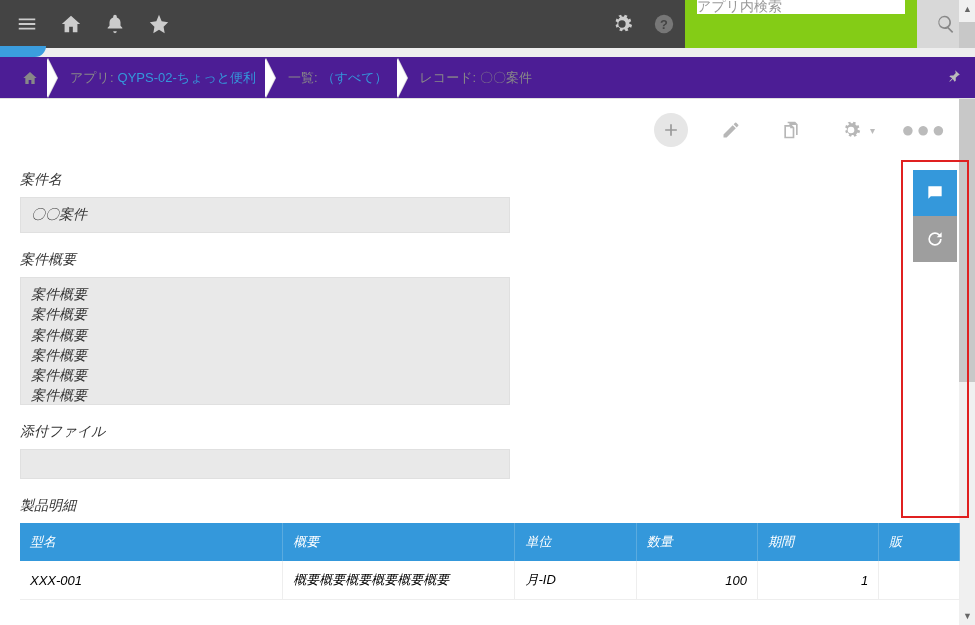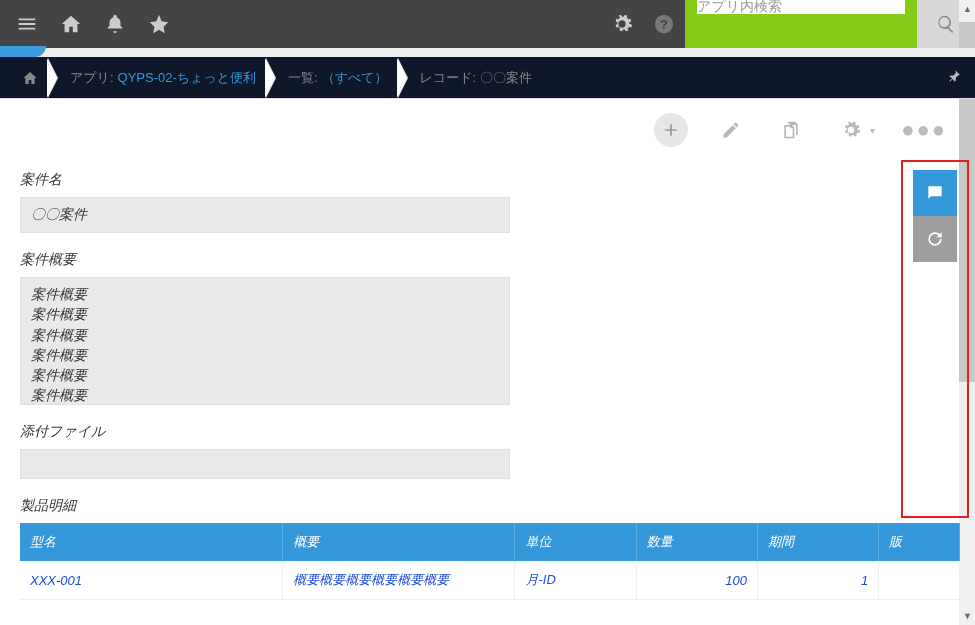--- a/index.html
+++ b/index.html
@@ -15,21 +15,21 @@
 .search-box input { border:none; outline:none; font-size:14px; width:100%; color:#333; }
 .search-box input::placeholder { color:#999; }
 .search-btn { width:58px; height:48px; background:#d8d8d8; display:flex; align-items:center; justify-content:center; cursor:pointer; }
 .search-btn svg { width:20px; height:20px; fill:#888; }
 
 
 .blue-tab { height:9px; background:#eee; position:relative; }
 .blue-tab::before { content:""; position:absolute; left:0; top:-2px; width:46px; height:11px; background:#3b9dde; border-radius:0 0 12px 0; }
 
 
-.crumbs { height:42px; background:#0f172a; border-bottom:1px solid #e0e0e0; display:flex; align-items:center; padding:0 10px; font-size:13px; position:relative; }
+.crumbs { height:42px; background:#4c1d95; border-bottom:1px solid #e0e0e0; display:flex; align-items:center; padding:0 10px; font-size:13px; position:relative; }
 .crumb { display:flex; align-items:center; gap:4px; padding:0 12px; color:#888; position:relative; }
 .crumb a { color:#3498db; text-decoration:none;text-align:right; }
 .crumb-label { color:#888; }
 .crumb-sep { width:0; height:0; border-top:20px solid transparent; border-bottom:20px solid transparent; border-left:10px solid #e0e0e0; margin-left:-2px; position:relative; }
 .crumb-sep::after { content:""; position:absolute; left:-11px; top:-20px; width:0; height:0; border-top:20px solid transparent; border-bottom:20px solid transparent; border-left:10px solid #fff; }
 .home-ic svg { width:16px; height:16px; fill:#888; }
 .pin { position:absolute; right:14px; color:#bbb; cursor:pointer; }
 
 
 .toolbar { height:62px; display:flex; align-items:center; justify-content:flex-end; gap:26px; padding:0 28px; }
@@ -50,21 +50,21 @@
 .ro-area::-webkit-scrollbar { width:16px; }
 .ro-area::-webkit-scrollbar-track { background:#e9e9e9; }
 .ro-area::-webkit-scrollbar-thumb { background:#c0c0c0; }
 .ro-empty { background:#e9e9e9; border:1px solid #e0e0e0; width:490px; height:30px; }
 
 
 .tbl-wrap { margin-top:6px; }
 .tbl { width:940px; border-collapse:collapse; font-size:13px; }
 .tbl th { background:#3498db; color:#fff; font-weight:normal; text-align:left; padding:10px 10px; border-right:1px solid #5aabdf; }
 .tbl th.num { text-align:left; }
-.tbl td { padding:10px 10px; border-bottom:1px solid #eee; border-right:1px solid #eee; color:#1d4ed8; }
+.tbl td { padding:10px 10px; border-bottom:1px solid #eee; border-right:1px solid #eee; color:#000000; }
 .tbl td.num { text-align:right;padding-left:30px; }
 
 
 .side-tabs { position:absolute; right:18px; top:170px; display:flex; flex-direction:column; }
 .stab { width:44px; height:46px; display:flex; align-items:center; justify-content:center; cursor:pointer; }
 .stab.comment { background:#3498db; }
 .stab.history { background:#9e9e9e; }
 .stab svg { width:20px; height:20px; fill:#fff; }
 
 

